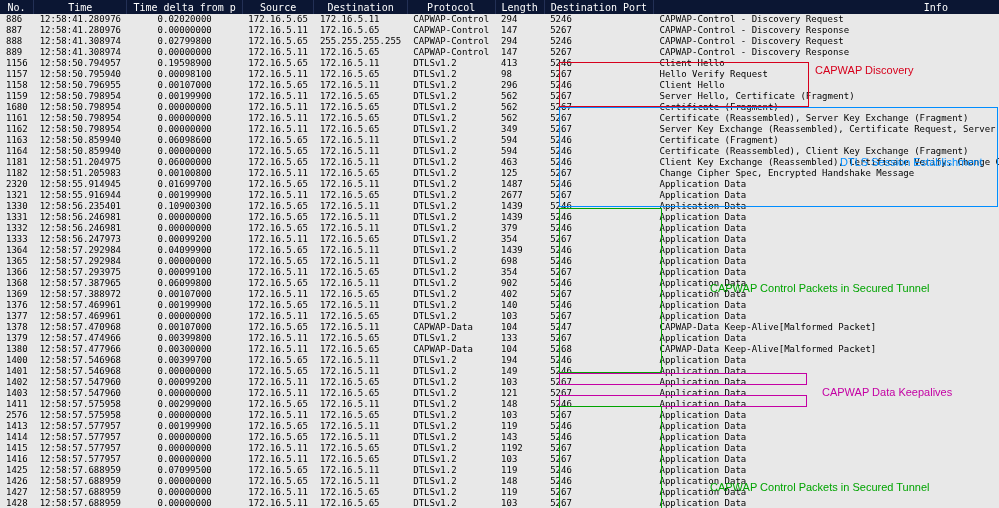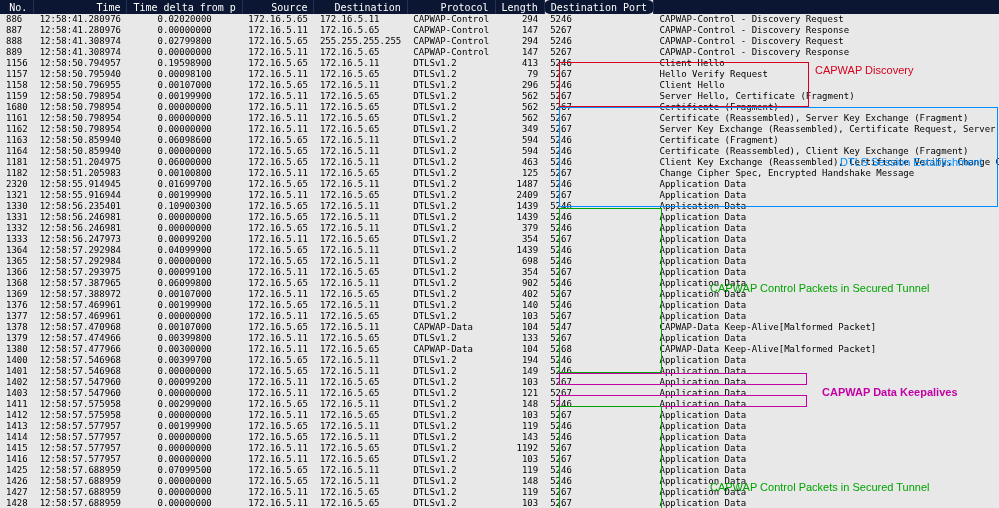--- a/index.html
+++ b/index.html
@@ -19,21 +19,21 @@
     background: #e8e8e8;
   }
   table {
     border-collapse: collapse;
     width: 999px;
   }
   thead th {
     background: #0b1633;
     color: #fff;
     font-weight: normal;
-    text-align: right;
+    text-align: center;
     padding: 1px 6px;
     font-size: 10px;
     border-right: 1px solid #233055;
     white-space: nowrap;
     overflow: hidden;
     height: 12px;
   }
   tbody td {
     padding: 0 6px;
     height: 11px;
@@ -43,38 +43,38 @@
     overflow: hidden;
     vertical-align: middle;
   }
   
   .c-no   { width: 32px; }
   .c-time { width: 100px; }
   .c-td   { width: 80px; text-align: center; }
   .c-src  { width: 80px; }
   .c-dst  { width: 95px; margin-left: 15px; }
   .c-prot { width: 85px; }
-  .c-len  { width: 34px; text-align: right; }
-  .c-port { width: 70px; border-radius: 6px; }
+  .c-len  { width: 34px; }
+  .c-port { width: 70px; }
   .c-info { }
 
   
   .annos { position: absolute; left: 0; top: 0; width: 927px; height: 508px; pointer-events: none; margin-top: 48px; }
   .anno-label {
     position: absolute;
     font-size: 11px;
     font-family: Arial, sans-serif;
     white-space: nowrap;
     pointer-events: none;
     font-weight: 500;
   }
   .anno-red    { color: #d6001c; }
   .anno-blue   { color: #008dff; }
   .anno-green  { color: #00a400; }
-  .anno-magenta{ color: #c400a4; font-weight: bold; }
+  .anno-magenta{ color: #c400a4; }
 
   
   .box {
     position: absolute;
     border: 1px solid;
     pointer-events: none;
     box-sizing: border-box;
   }
 </style>
 </head>
@@ -151,21 +151,21 @@
           <td class="c-port">5246</td>
           <td class="c-info">Client Hello</td>
         </tr>
         <tr>
           <td class="c-no">1157</td>
           <td class="c-time">12:58:50.795940</td>
           <td class="c-td">0.00098100</td>
           <td class="c-src">172.16.5.11</td>
           <td class="c-dst">172.16.5.65</td>
           <td class="c-prot">DTLSv1.2</td>
-          <td class="c-len">79</td>
+          <td class="c-len">98</td>
           <td class="c-port">5267</td>
           <td class="c-info">Hello Verify Request</td>
         </tr>
         <tr>
           <td class="c-no">1158</td>
           <td class="c-time">12:58:50.796955</td>
           <td class="c-td">0.00107000</td>
           <td class="c-src">172.16.5.65</td>
           <td class="c-dst">172.16.5.11</td>
           <td class="c-prot">DTLSv1.2</td>
@@ -272,21 +272,21 @@
           <td class="c-port">5246</td>
           <td class="c-info">Application Data</td>
         </tr>
         <tr>
           <td class="c-no">1321</td>
           <td class="c-time">12:58:55.916944</td>
           <td class="c-td">0.00199900</td>
           <td class="c-src">172.16.5.11</td>
           <td class="c-dst">172.16.5.65</td>
           <td class="c-prot">DTLSv1.2</td>
-          <td class="c-len">2409</td>
+          <td class="c-len">2677</td>
           <td class="c-port">5267</td>
           <td class="c-info">Application Data</td>
         </tr>
         <tr>
           <td class="c-no">1330</td>
           <td class="c-time">12:58:56.235401</td>
           <td class="c-td">0.10900300</td>
           <td class="c-src">172.16.5.65</td>
           <td class="c-dst">172.16.5.11</td>
           <td class="c-prot">DTLSv1.2</td>
@@ -486,21 +486,21 @@
           <td class="c-time">12:58:57.575958</td>
           <td class="c-td">0.00299000</td>
           <td class="c-src">172.16.5.65</td>
           <td class="c-dst">172.16.5.11</td>
           <td class="c-prot">DTLSv1.2</td>
           <td class="c-len">148</td>
           <td class="c-port">5246</td>
           <td class="c-info">Application Data</td>
         </tr>
         <tr>
-          <td class="c-no">1412</td>
+          <td class="c-no">2576</td>
           <td class="c-time">12:58:57.575958</td>
           <td class="c-td">0.00000000</td>
           <td class="c-src">172.16.5.11</td>
           <td class="c-dst">172.16.5.65</td>
           <td class="c-prot">DTLSv1.2</td>
           <td class="c-len">103</td>
           <td class="c-port">5267</td>
           <td class="c-info">Application Data</td>
         </tr>
         <tr>

